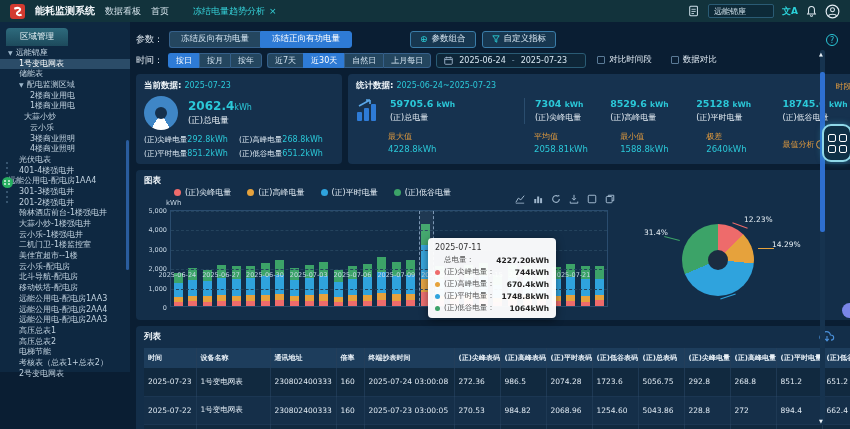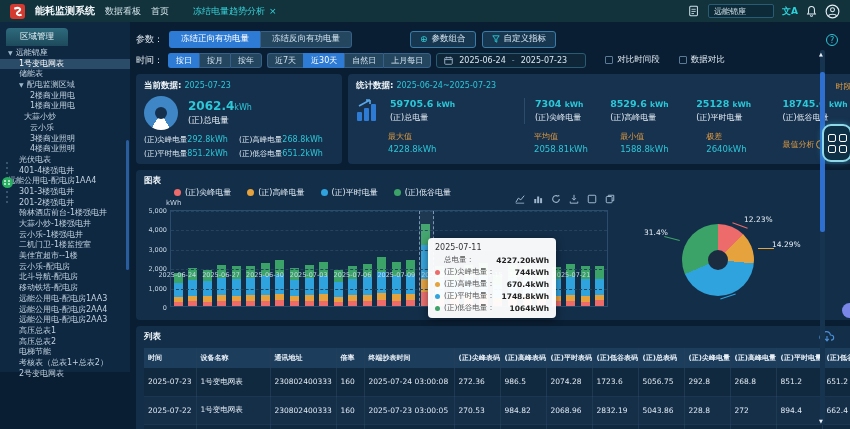--- a/index.html
+++ b/index.html
@@ -288,22 +288,22 @@
         <i></i>
         <i></i>
     </div>
   </div>
 
   <div class="main">
 
     <div class="frow frow1">
       <span class="flabel">参数：</span>
       <div class="seg param-seg" id="param-group">
+          <span class="seg-btn">冻结反向有功电量</span>
           <span class="seg-btn active">冻结正向有功电量</span>
-          <span class="seg-btn">冻结反向有功电量</span>
         </div>
       <div class="ghost-btn" style="margin-left:52px;">
         <span class="g-ic">⊕</span>
         <span>参数组合</span>
       </div>
       <div class="ghost-btn">
         <svg class="g-ic" width="8" height="8" viewBox="0 0 10 10">
             <path d="M1 1 L9 1 L6 5 L6 9 L4 8 L4 5 Z" fill="none" stroke="#2bd0d8" stroke-width="1.1"></path>
           </svg>
         <span>自定义指标</span>
@@ -325,21 +325,21 @@
         </div>
       <div class="date-input">
         <svg width="9" height="9" viewBox="0 0 10 10">
             <rect x="0.8" y="1.8" width="8.4" height="7.4" rx="1" fill="none" stroke="#9fb6cc" stroke-width="1"></rect>
             <path d="M0.8 4 h8.4 M3 0.8 v2 M7 0.8 v2" stroke="#9fb6cc" stroke-width="1"></path>
           </svg>
         <span>2025-06-24</span>
         <span style="color:#7b97ad;">-</span>
         <span>2025-07-23</span>
       </div>
-      <label class="chk" style="margin-left:14px;">
+      <label class="chk" style="margin-left:6px;">
           <i></i>
           <span>对比时间段</span>
         </label>
       <label class="chk" style="margin-left:14px;">
           <i></i>
           <span>数据对比</span>
         </label>
     </div>
 
     <div class="panels-row">
@@ -850,21 +850,21 @@
               </tr>
               <tr>
                 <td>2025-07-22</td>
                 <td>1号变电网表</td>
                 <td>230802400333</td>
                 <td>160</td>
                 <td>2025-07-23 03:00:05</td>
                 <td>270.53</td>
                 <td>984.82</td>
                 <td>2068.96</td>
-                <td>2832.19</td>
+                <td>1254.60</td>
                 <td>5043.86</td>
                 <td>228.8</td>
                 <td>272</td>
                 <td>894.4</td>
                 <td>662.4</td>
               </tr>
               <tr>
                 <td></td>
                 <td></td>
                 <td></td>

